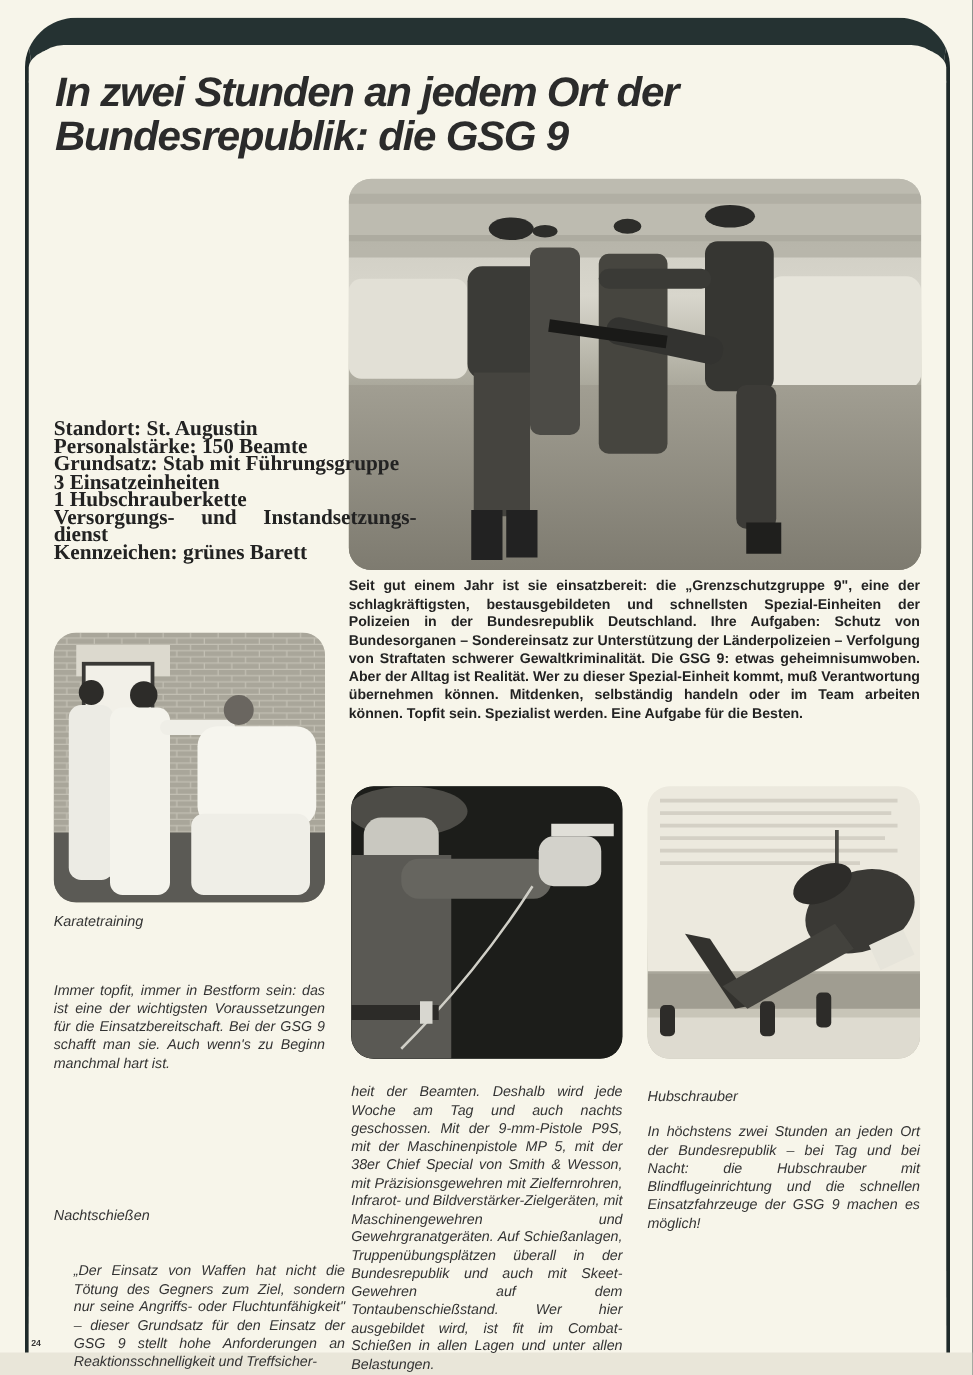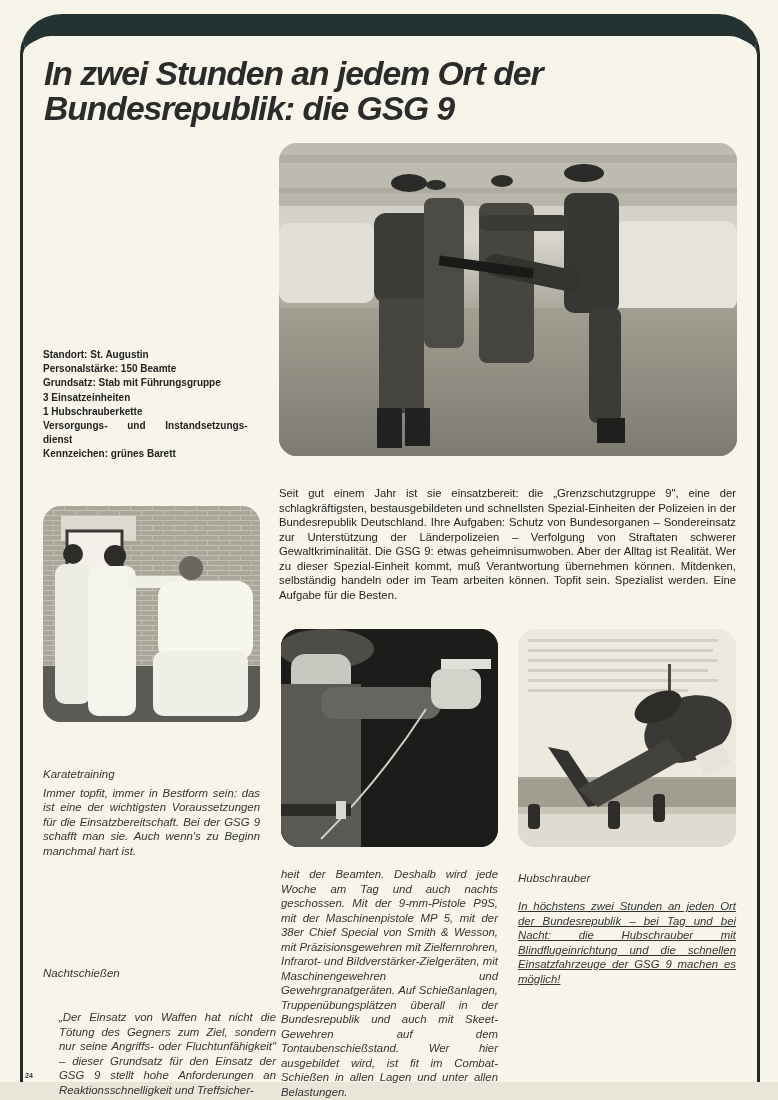--- a/index.html
+++ b/index.html
@@ -25,29 +25,30 @@
     position:absolute; left:0; top:1082px; width:778px; height:18px;
     background:#e9e6d9;
   }
   .headline {
     position:absolute; left:44px; top:56px; width:640px;
     font-family:"Liberation Sans", sans-serif; font-weight:bold; font-style:italic;
     font-size:33px; line-height:35px; color:#2b2b2b; letter-spacing:-1px;
     transform:scaleX(1.02); transform-origin:left;
   }
   .facts {
-    position:absolute; left:43px; top:348px; width:218px;
-    font-weight:bold; font-size:10px; line-height:14.2px; color:#222;
+    position:absolute; left:43px; top:336px; width:218px;
+    font-weight:bold; font-size:17px; line-height:14.2px; color:#222;
     text-align:justify;
+    font-family:Liberation Serif, serif;
   }
   .facts div { white-space:nowrap; }
   .facts .just { display:flex; justify-content:flex-start; white-space:nowrap; }
   .intro {
-    position:absolute; left:279px; top:486px; width:457px;
-    font-weight:normal; font-size:11.3px; line-height:14.5px; color:#222;
+    position:absolute; left:279px; top:462px; width:457px;
+    font-weight:bold; font-size:11.3px; line-height:14.5px; color:#222;
     text-align:justify;
   }
   .photo {
     position:absolute; border-radius:18px; overflow:hidden;
   }
   .p-main { left:279px; top:143px; width:458px; height:313px; background:linear-gradient(#c9c7bd 0%, #d8d6cc 30%, #a6a497 55%, #8d8a7e 100%); }
   .p-karate { left:43px; top:506px; width:217px; height:216px; background:linear-gradient(#d9d6cb, #b9b6aa 60%, #8c897e); }
   .p-night { left:281px; top:629px; width:217px; height:218px; background:#1e1f1c; }
   .p-heli { left:518px; top:629px; width:218px; height:218px; background:linear-gradient(#eeebe0 0%, #e5e2d6 50%, #b9b6a8 80%, #d8d5c9 100%); }
   .caption-title {
@@ -144,21 +145,21 @@
     <rect x="12" y="58" width="36" height="140" rx="10" fill="#ecebe4"></rect>
     <circle cx="72" cy="50" r="11" fill="#2d2c29"></circle>
     <rect x="45" y="60" width="48" height="150" rx="10" fill="#f4f3ec"></rect>
     <rect x="85" y="70" width="60" height="12" rx="6" fill="#efeee7"></rect>
     <circle cx="148" cy="62" r="12" fill="#6a6660"></circle>
     <rect x="115" y="75" width="95" height="80" rx="16" fill="#f6f5ee"></rect>
     <rect x="110" y="145" width="95" height="65" rx="10" fill="#efeee7"></rect>
   </svg>
 </div>
 
-<div class="caption-title" style="left:43px;top:768px;">Karatetraining</div>
+<div class="caption-title" style="left:43px;top:732px;">Karatetraining</div>
 <div class="italic-body" style="left:43px;top:771px;width:217px;">
   <br>
   <span>Immer topfit, immer in Bestform sein: das ist eine der wichtigsten Voraussetzungen für die Einsatzbereitschaft. Bei der GSG 9 schafft man sie. Auch wenn's zu Beginn manchmal hart ist.</span>
 </div>
 
 <div class="caption-title" style="left:43px;top:967px;">Nachtschießen</div>
 <p class="italic-body" style="left:43px;top:994px;width:217px;margin:16px;">„Der Einsatz von Waffen hat nicht die Tötung des Gegners zum Ziel, sondern nur seine Angriffs- oder Fluchtunfähigkeit" – dieser Grundsatz für den Einsatz der GSG 9 stellt hohe Anforderungen an Reaktionsschnelligkeit und Treffsicher-</p>
 
 <div class="photo p-night">
   <svg width="217" height="218" viewBox="0 0 217 218">
@@ -199,17 +200,17 @@
     <polygon points="60,160 150,110 165,130 80,178" fill="#43423d"></polygon>
     <rect x="180" y="120" width="30" height="22" fill="#e6e4da" transform="rotate(-25 195 130)"></rect>
 
     <rect x="10" y="175" width="12" height="25" rx="4" fill="#2d2c29"></rect>
     <rect x="90" y="172" width="12" height="28" rx="4" fill="#2d2c29"></rect>
     <rect x="135" y="165" width="12" height="28" rx="4" fill="#2d2c29"></rect>
   </svg>
 </div>
 
 <div class="caption-title" style="left:518px;top:872px;">Hubschrauber</div>
-<div class="italic-body" style="left:518px;top:899px;width:218px;text-decoration:underline;">
+<div class="italic-body" style="left:518px;top:899px;width:218px;">
   <span>In höchstens zwei Stunden an jeden Ort der Bundesrepublik – bei Tag und bei Nacht: die Hubschrauber mit Blindflugeinrichtung und die schnellen Einsatzfahrzeuge der GSG 9 machen es möglich!</span><br>
 </div>
 
 <div class="page-num">24</div>
 
 </body></html>

